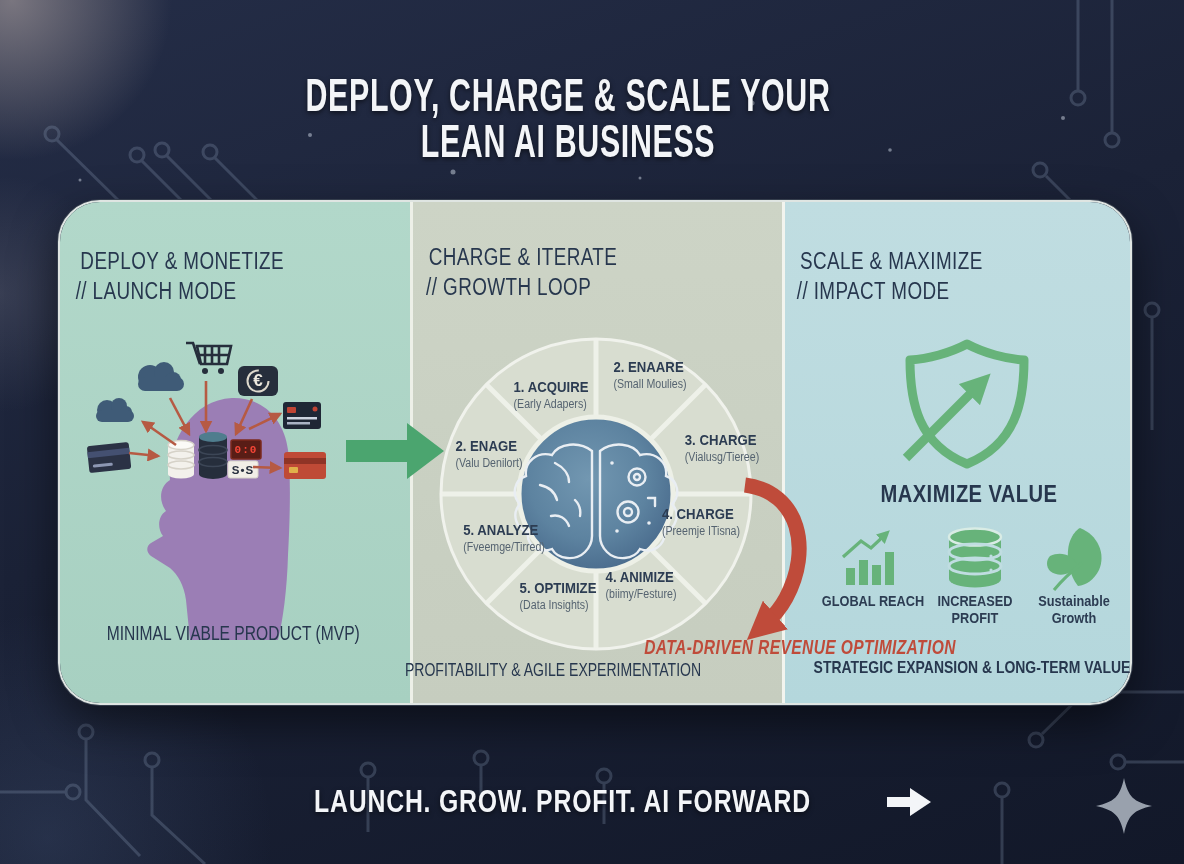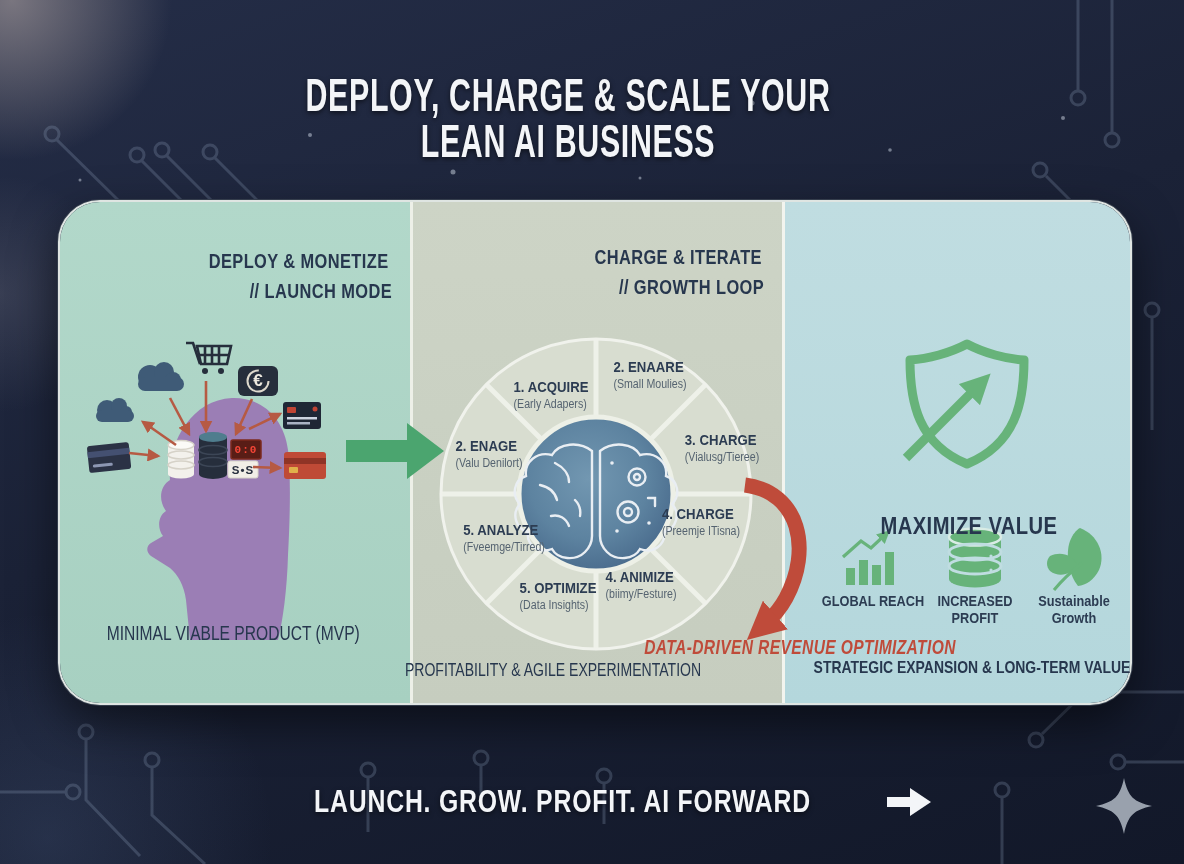--- a/index.html
+++ b/index.html
@@ -24,22 +24,22 @@
   
   .card{position:absolute;left:58px;top:200px;width:1074px;height:505px;border-radius:42px;
     overflow:hidden;display:flex;border:2px solid #dfe5e2;box-sizing:border-box;
     box-shadow:0 0 0 1px #343d4c, 0 18px 45px rgba(0,0,0,.5);}
   .panel{height:100%;}
   .panel.left{width:350px;background:linear-gradient(180deg,var(--panel_left_bg,#b2d8ca),#a7d0c1);}
   .panel.mid{width:372px;background:linear-gradient(180deg,var(--panel_middle_bg,#cdd4c6),#c6cdbf);border-left:3px solid #edf0e8;box-sizing:border-box;}
   .panel.right{flex:1;background:linear-gradient(180deg,var(--panel_right_bg,#c0dde1),#b4d7dc);border-left:3px solid #f2f4ee;box-sizing:border-box;}
 
   
-  .p-header{position:absolute;text-align:right;color:var(--header_navy,#27374e);
-    font-weight:bold;font-size:20px;line-height:30px;letter-spacing:.5px;}
+  .p-header{position:absolute;text-align:left;color:var(--header_navy,#27374e);
+    font-weight:normal;font-size:23px;line-height:30px;letter-spacing:.5px;}
   .p-header .cond{--sx:.82;}
 
   
   .wl{position:absolute;transform:translate(-50%,-50%);text-align:left;white-space:nowrap;}
   .wl .step{display:block;font-size:15.5px;font-weight:bold;color:#2c3c52;transform:scaleX(.85);}
   .wl .sub{display:block;font-size:12.5px;color:#556370;margin-top:1px;transform:scaleX(.85);}
 
   
   .l-footer{position:absolute;left:58px;top:622px;width:350px;text-align:center;
     color:var(--header_navy,#27374e);font-weight:normal;font-size:19.5px;line-height:23px;}
@@ -47,21 +47,21 @@
   .m-footer{position:absolute;left:553px;top:670px;transform:translate(-50%,-50%);white-space:nowrap;
     color:var(--header_navy,#27374e);font-weight:normal;font-size:18px;}
   .m-footer .cond{--sx:.78;}
   .callout{position:absolute;left:800px;top:647px;transform:translate(-50%,-50%);white-space:nowrap;
     color:var(--accent_red,#bf4b3a);font-weight:bold;font-size:20.5px;letter-spacing:.5px;font-style:italic;}
   .callout .cond{--sx:.76;}
   .r-footer{position:absolute;left:972px;top:668px;transform:translate(-50%,-50%);white-space:nowrap;
     color:var(--header_navy,#27374e);font-weight:bold;font-size:17px;}
   .r-footer .cond{--sx:.82;}
   .max-value{position:absolute;left:969px;top:494px;transform:translate(-50%,-50%);white-space:nowrap;
-    color:var(--header_navy,#27374e);font-weight:bold;font-size:24px;letter-spacing:.5px;margin-top:32px;}
+    color:var(--header_navy,#27374e);font-weight:bold;font-size:24px;letter-spacing:.5px;}
   .max-value .cond{--sx:.84;}
   .benefit-label{position:absolute;transform:translateX(-50%);text-align:center;white-space:nowrap;
     color:#2c3c52;font-weight:bold;font-size:15px;line-height:17px;}
   .benefit-label .cond{--sx:.85;display:block;}
   .benefit-label.sentence{font-weight:600;}
 
   
   .micro{position:absolute;transform:translate(-50%,-50%);white-space:nowrap;}
   .euro-text{left:258px;top:381px;color:#ece8de;font-size:17px;font-weight:bold;}
   .led-text{left:246px;top:450px;color:#f44536;font-size:11px;font-weight:bold;
@@ -322,20 +322,24 @@
   </svg>
 
   <div class="p-header" style="left:58px;top:246px;width:350px;">
     <div><span class="cond">DEPLOY &amp; MONETIZE</span></div>
     <div><span class="cond">// LAUNCH MODE</span></div>
   </div>
   <div class="p-header" style="left:408px;top:242px;width:372px;">
     <div><span class="cond">CHARGE &amp; ITERATE</span></div>
     <div><span class="cond">// GROWTH LOOP</span></div>
   </div>
+  <div class="p-header" style="left:780px;top:246px;width:352px;">
+    <div><span class="cond">SCALE &amp; MAXIMIZE</span></div>
+    <div><span class="cond">// IMPACT MODE</span></div>
+  </div>
 
   <div class="wl" style="left:551px;top:394px;">
     <span class="step">1. ACQUIRE</span>
     <span class="sub">(Early Adapers)</span>
   </div>
   <div class="wl" style="left:650px;top:374px;">
     <span class="step">2. ENAARE</span>
     <span class="sub">(Small Moulies)</span>
   </div>
   <div class="wl" style="left:694px;top:447px;margin-left:28px;">

